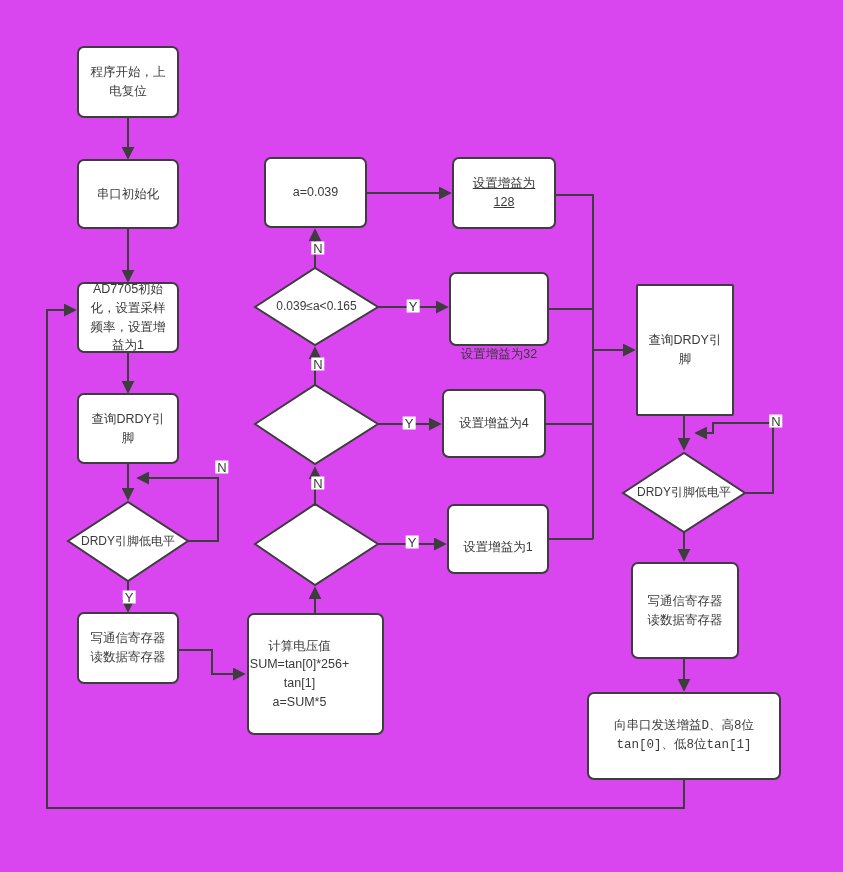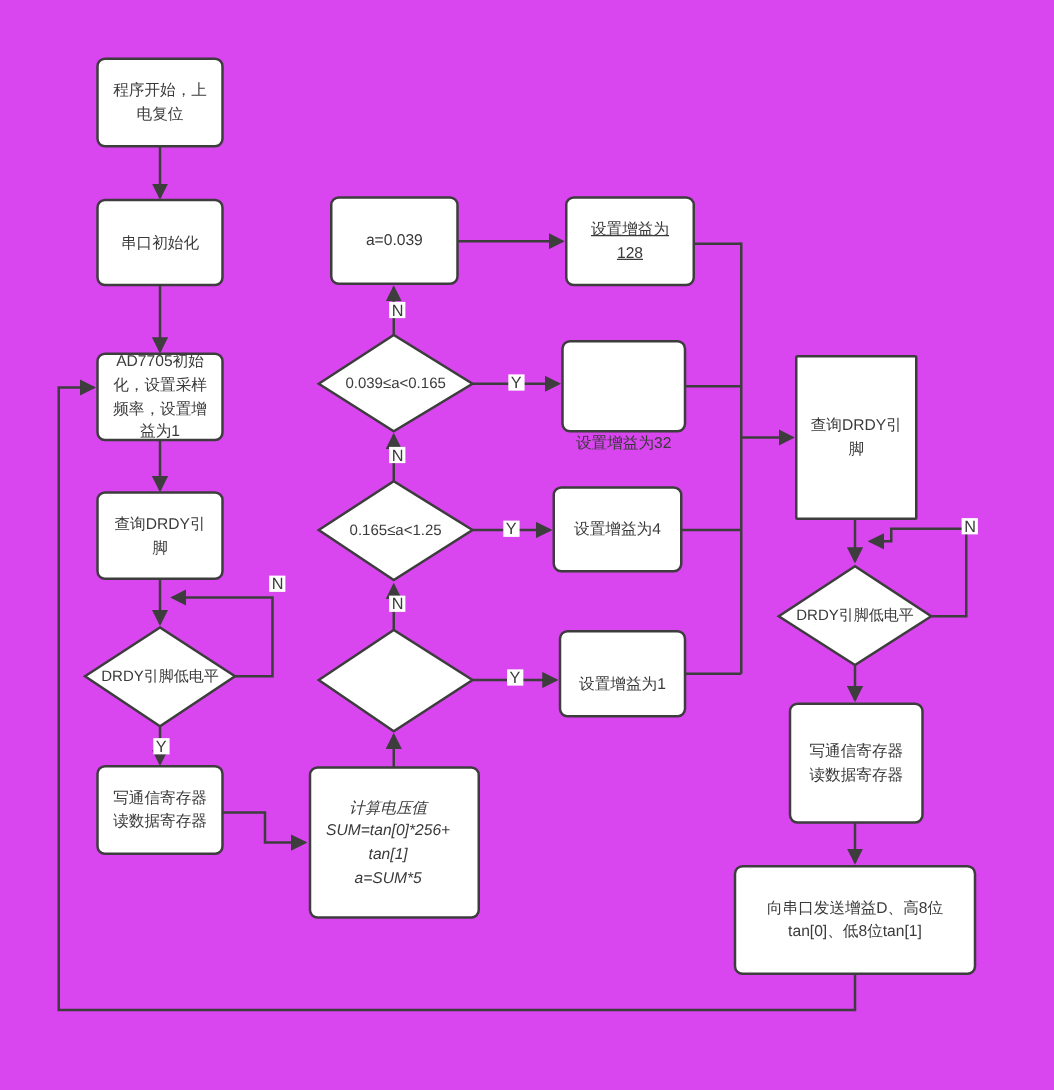--- a/index.html
+++ b/index.html
@@ -90,38 +90,37 @@
   <div class="node" style="left:78px;top:160px;width:100px;height:68px;font-family:Liberation Serif, serif;">串口初始化</div>
   <div class="node" style="left:78px;top:283px;width:100px;height:69px;">AD7705初始
 化，设置采样
 频率，设置增
 益为1</div>
   <div class="node" style="left:78px;top:394px;width:100px;height:69px;">查询DRDY引
 脚</div>
   <div class="node small" style="left:68px;top:502px;width:120px;height:79px;">DRDY引脚低电平</div>
   <div class="node" style="left:78px;top:613px;width:100px;height:70px;">写通信寄存器
 读数据寄存器</div>
-  <div class="node" style="left:243px;top:614px;width:135px;height:120px;font-style:italic;">计算电压值
+  <div class="node" style="left:232px;top:614px;width:135px;height:120px;">计算电压值
 SUM=tan[0]*256+
 tan[1]
 a=SUM*5</div>
-  <div class="node small" style="left:255px;top:385px;width:123px;height:79px;">0.165≤a&lt;1.25</div>
   <div class="node small" style="left:255px;top:268px;width:123px;height:77px;">0.039≤a&lt;0.165</div>
   <div class="node" style="left:265px;top:158px;width:101px;height:69px;">a=0.039</div>
   <div class="node" style="left:453px;top:158px;width:102px;height:70px;text-decoration:underline;">设置增益为
 128</div>
   <div class="node" style="left:450px;top:273px;width:98px;height:72px;margin-top:45px;">设置增益为32</div>
   <div class="node" style="left:443px;top:390px;width:102px;height:67px;">设置增益为4</div>
   <div class="node" style="left:448px;top:505px;width:100px;height:84px;">设置增益为1</div>
   <div class="node" style="left:637px;top:285px;width:96px;height:130px;">查询DRDY引
 脚</div>
   <div class="node small" style="left:623px;top:453px;width:122px;height:79px;">DRDY引脚低电平</div>
   <div class="node" style="left:632px;top:563px;width:106px;height:95px;">写通信寄存器
 读数据寄存器</div>
-  <div class="node" style="left:588px;top:693px;width:192px;height:86px;">向串口发送增益D、高8位
+  <div class="node" style="left:588px;top:693px;width:192px;height:86px;font-family:Liberation Mono, monospace;">向串口发送增益D、高8位
 tan[0]、低8位tan[1]</div>
 
   <div class="edge-label" style="left:222px;top:467px;">N</div>
   <div class="edge-label" style="left:129px;top:597px;">Y</div>
   <div class="edge-label" style="left:318px;top:483px;">N</div>
   <div class="edge-label" style="left:318px;top:364px;">N</div>
   <div class="edge-label" style="left:318px;top:248px;">N</div>
   <div class="edge-label" style="left:412px;top:542px;">Y</div>
   <div class="edge-label" style="left:409px;top:423px;">Y</div>
   <div class="edge-label" style="left:413px;top:306px;">Y</div>

